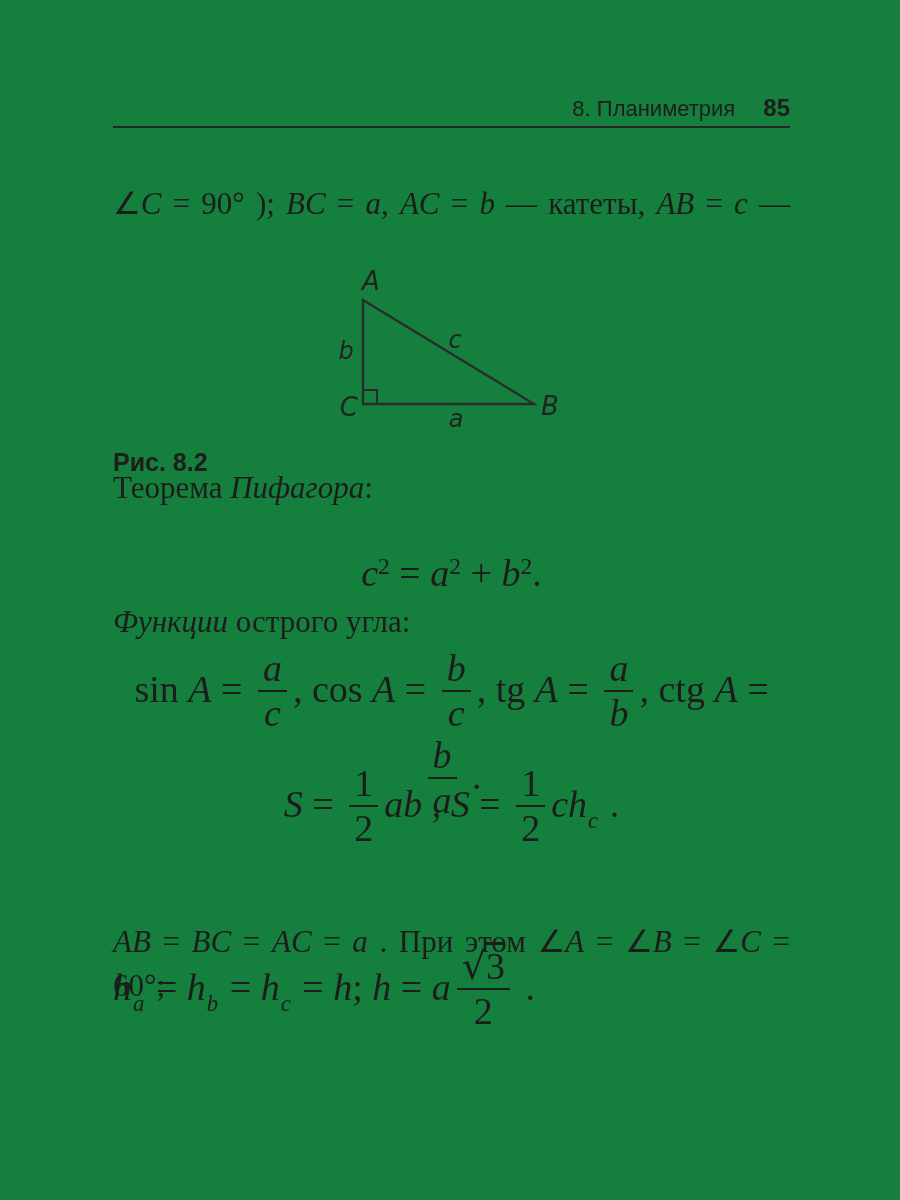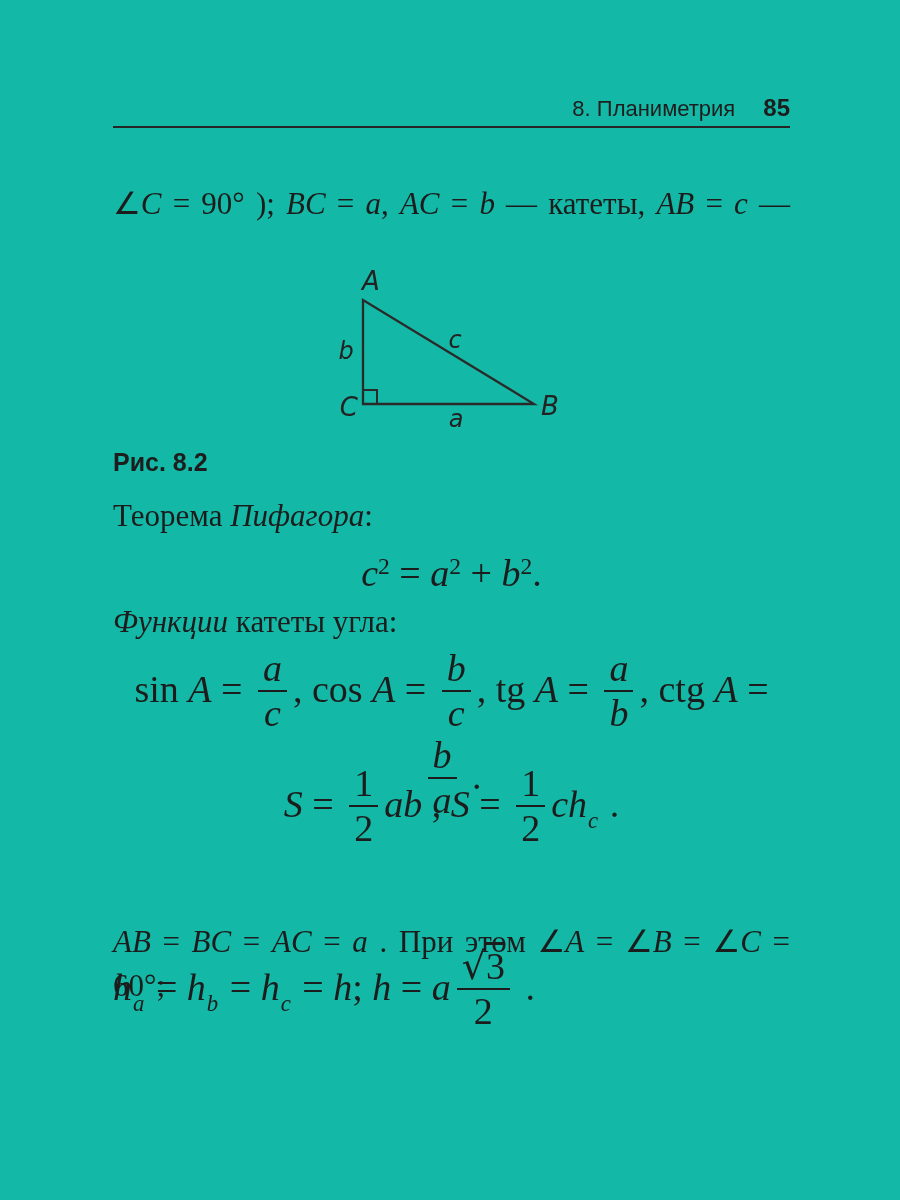--- a/index.html
+++ b/index.html
@@ -1,18 +1,18 @@
 <!DOCTYPE html>
 <html><head>
 <meta charset="utf-8">
 <style>
   html,body{margin:0;padding:0;background:#e8e8e8;}
   .page{
     position:relative;width:900px;height:1200px;margin:0 auto;
-    background:#14b8a6;color:#1c1c1c;
+    background:#15803d;color:#1c1c1c;
     font-family:"Liberation Serif",serif;overflow:hidden;
   }
   .hdr{
     position:absolute;top:94px;left:113px;width:677px;text-align:right;
     font-family:"Liberation Sans",sans-serif;font-size:22px;color:#1d1d1d;
     white-space:nowrap;
   }
   .hdr .pg{font-weight:bold;font-size:24px;margin-left:28px;}
   .rule{position:absolute;top:126px;left:113px;width:677px;height:2px;background:#262626;}
   .line{
@@ -64,24 +64,24 @@
       <text x="46" y="27" font-size="26" text-anchor="middle">A</text>
       <text x="216" y="152" font-size="26" text-anchor="start">B</text>
       <text x="33" y="153" font-size="26" text-anchor="end">C</text>
       <text x="131" y="164" font-size="24" text-anchor="middle">a</text>
       <text x="21" y="96" font-size="24" text-anchor="middle">b</text>
       <text x="130" y="85" font-size="24" text-anchor="middle">c</text>
     </svg>
   </div>
   <div class="cap">Рис. 8.2</div>
 
-  <div class="line" style="top:494px"><span class="rm">Теорема </span><span class="it">Пифагора</span><span class="rm">:</span></div>
+  <div class="line" style="top:466px"><span class="rm">Теорема </span><span class="it">Пифагора</span><span class="rm">:</span></div>
   <div class="line center eq" style="top:551px"><span class="it">c</span><span class="sup">2</span><span class="rm"> = </span><span class="it">a</span><span class="sup">2</span><span class="rm"> + </span><span class="it">b</span><span class="sup">2</span><span class="rm">.</span></div>
 
-  <div class="line" style="top:600px"><span class="it">Функции</span><span class="rm"> катеты угла:</span></div>
+  <div class="line" style="top:600px"><span class="it">Функции</span><span class="rm"> острого угла:</span></div>
   <div class="line center eq" style="top:650px"><span class="rm">sin </span><span class="it">A</span><span class="rm"> = </span><span class="frac itf">
         <span class="frac-n">a</span>
         <span class="frac-d">c</span>
       </span><span class="rm">,  </span><span class="rm">cos </span><span class="it">A</span><span class="rm"> = </span><span class="frac itf">
         <span class="frac-n">b</span>
         <span class="frac-d">c</span>
       </span><span class="rm">,  </span><span class="rm">tg </span><span class="it">A</span><span class="rm"> = </span><span class="frac itf">
         <span class="frac-n">a</span>
         <span class="frac-d">b</span>
       </span><span class="rm">,  </span><span class="rm">ctg </span><span class="it">A</span><span class="rm"> = </span><span class="frac itf">

